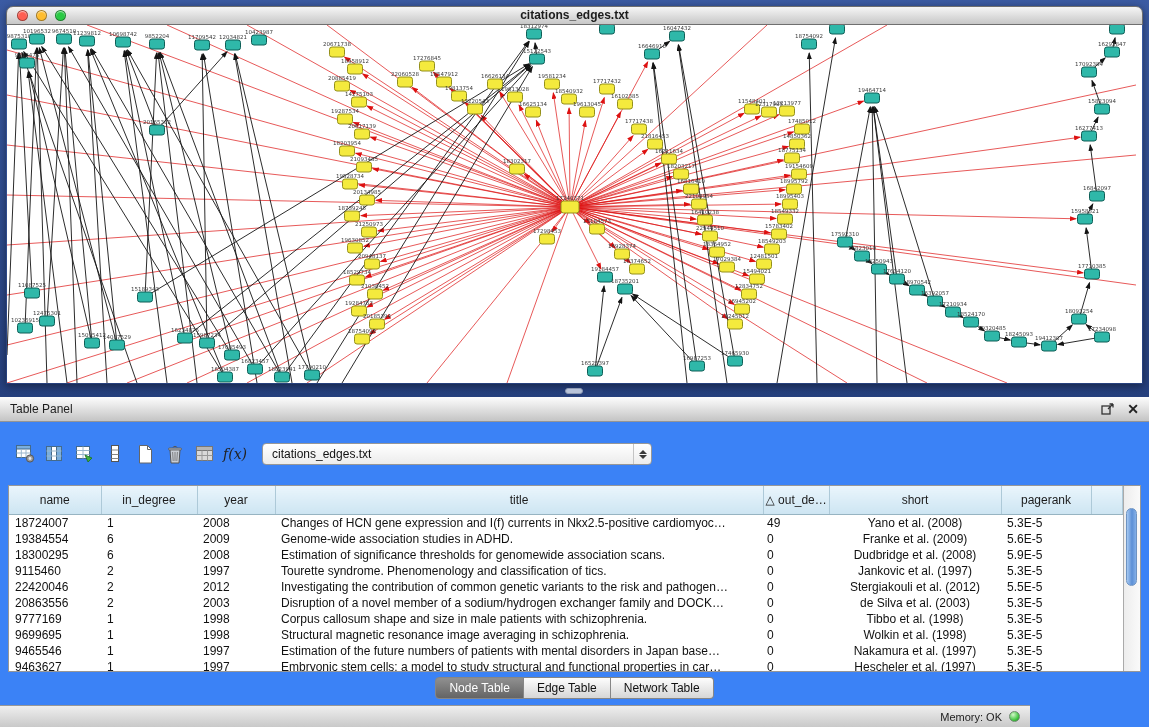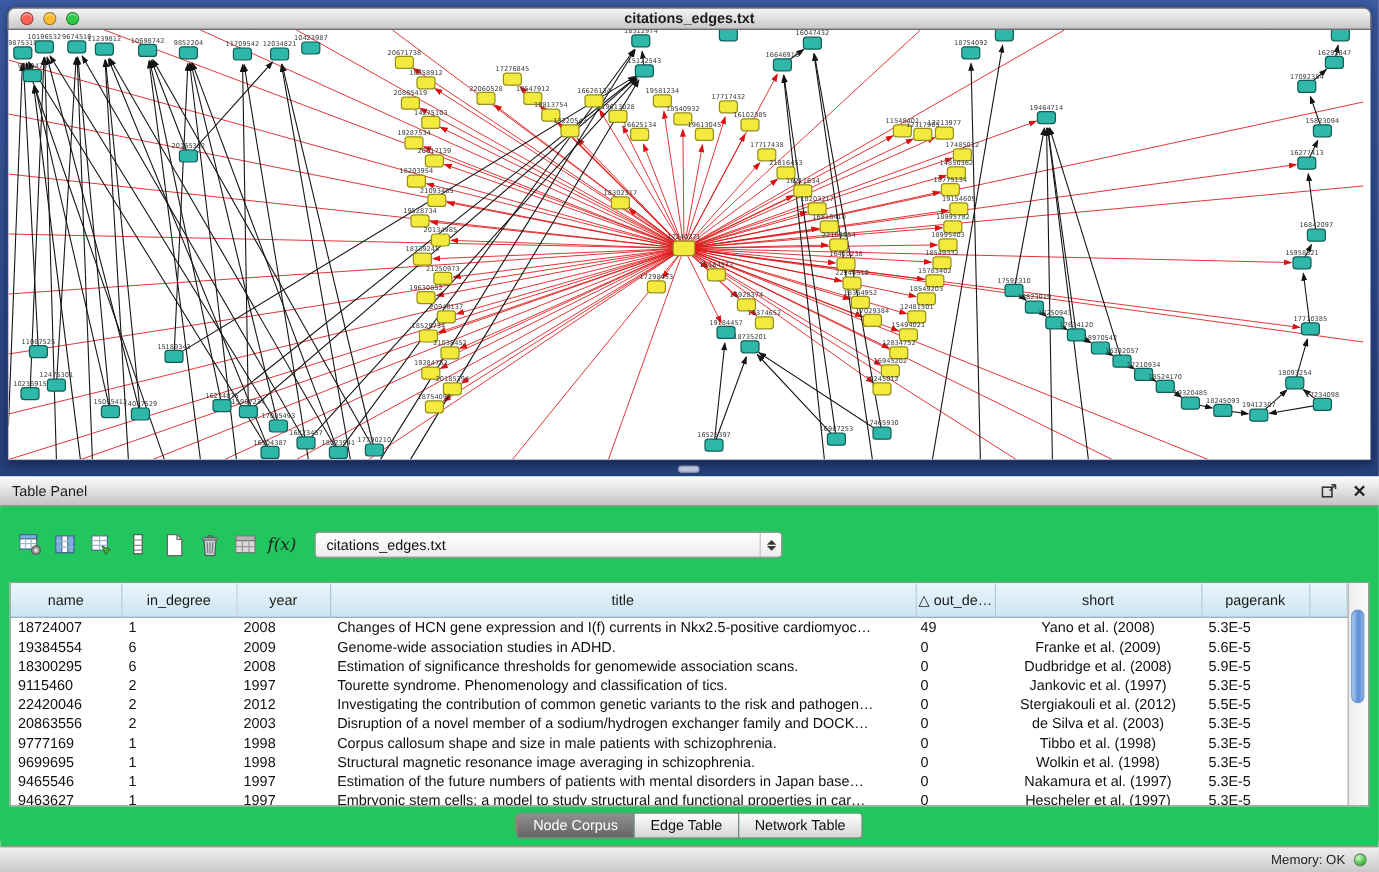--- a/index.html
+++ b/index.html
@@ -16,21 +16,21 @@
             border:1px solid #6f6f6f;border-radius:7px 7px 0 0;position:relative;box-sizing:border-box;}
   .title-text{text-align:center;font-size:12px;line-height:17px;color:#1c1c1c;font-weight:bold;}
   .lights{position:absolute;left:10px;top:3px;display:flex;gap:8px;}
   .light{width:11px;height:11px;border-radius:50%;border:1px solid rgba(0,0,0,.35);box-sizing:border-box;
          box-shadow:inset 0 1px 1px rgba(255,255,255,.6);}
   .canvas-wrap{position:absolute;top:19px;left:1px;width:1135px;height:358px;background:#fff;overflow:hidden;}
   .splitter{position:absolute;left:565px;top:388px;width:18px;height:6px;border-radius:3px;
             background:#b9c4da;border:1px solid #8e9ab3;box-sizing:border-box;}
 
   
-  .table-panel{position:absolute;left:0;top:397px;width:1149px;height:330px;background:#22c55e;border-radius:28px;}
+  .table-panel{position:absolute;left:0;top:397px;width:1149px;height:330px;background:#3b82f6;}
   .panel-header{height:24px;background:linear-gradient(#fdfdfd,#c4c4c4);
                 border-bottom:1px solid #949494;display:flex;align-items:center;}
   .panel-title{font-size:12px;color:#1d1d1d;padding-left:10px;}
   .ph-spacer{flex:1;}
   .ph-btn{width:20px;height:18px;display:flex;align-items:center;justify-content:center;margin-right:6px;cursor:default;}
   .close-x{font-size:14px;font-weight:bold;color:#222;line-height:18px;}
 
   .toolbar{display:flex;align-items:center;gap:4px;padding:20px 0 8px 12px;}
   .tool-btn{width:26px;height:24px;display:flex;align-items:center;justify-content:center;}
   .fx{font-family:"DejaVu Serif",serif;font-style:italic;font-size:14px;color:#222;}
@@ -58,21 +58,21 @@
   .vthumb{position:absolute;top:22px;left:2px;width:11px;height:78px;border-radius:6px;
           background:linear-gradient(90deg,#a6c9f2,#5b8fd6 55%,#84b0e8);border:1px solid #6d93c2;box-sizing:border-box;}
 
   .tabs{position:absolute;left:0;bottom:28px;width:100%;display:flex;justify-content:center;}
   .tab{height:20px;line-height:20px;padding:0 13px;font-size:12px;color:#111;
        background:linear-gradient(#fdfdfd,#d6d6d6);border:1px solid #868686;border-left:none;}
   .tab:first-child{border-left:1px solid #868686;border-radius:4px 0 0 4px;}
   .tab:last-child{border-radius:0 4px 4px 0;}
   .tab.active{background:linear-gradient(#909090,#646464);color:#fff;}
 
-  .status-bar{position:absolute;left:0;bottom:0;width:1149px;height:22px;box-sizing:border-box;
+  .status-bar{position:absolute;left:0;bottom:0;width:1030px;height:22px;box-sizing:border-box;
               background:linear-gradient(#efefef,#c9c9c9);border-top:1px solid #979797;
               display:flex;align-items:center;justify-content:flex-end;gap:7px;padding-right:10px;
               font-size:11px;color:#222;margin-top:24px;}
   .mem-dot{width:11px;height:11px;border-radius:50%;border:1px solid #6d8a6d;box-sizing:border-box;}
 </style>
 </head>
 <body>
 
 <div id="app">
 
@@ -974,21 +974,21 @@
               <td></td>
             </tr>
           </tbody>
       </table>
       <div class="vscroll">
         <div class="vthumb"></div>
       </div>
     </div>
 
     <div class="tabs">
-        <div class="tab active">Node Corpus</div>
+        <div class="tab active">Node Table</div>
         <div class="tab">Edge Table</div>
         <div class="tab">Network Table</div>
       </div>
   </div>
 
   <div class="status-bar">
     <span>Memory: OK</span>
     <span class="mem-dot" style="background: radial-gradient(circle at 35% 30%, rgb(210, 247, 200), rgb(62, 196, 62) 65%, rgb(24, 122, 24));"></span>
   </div>
 </div>

